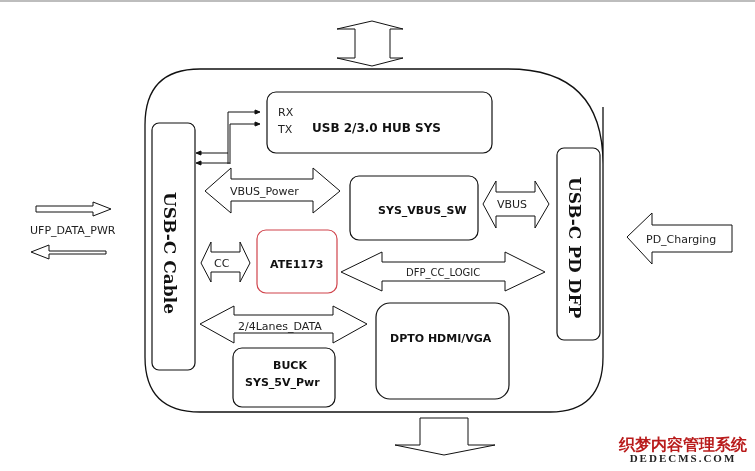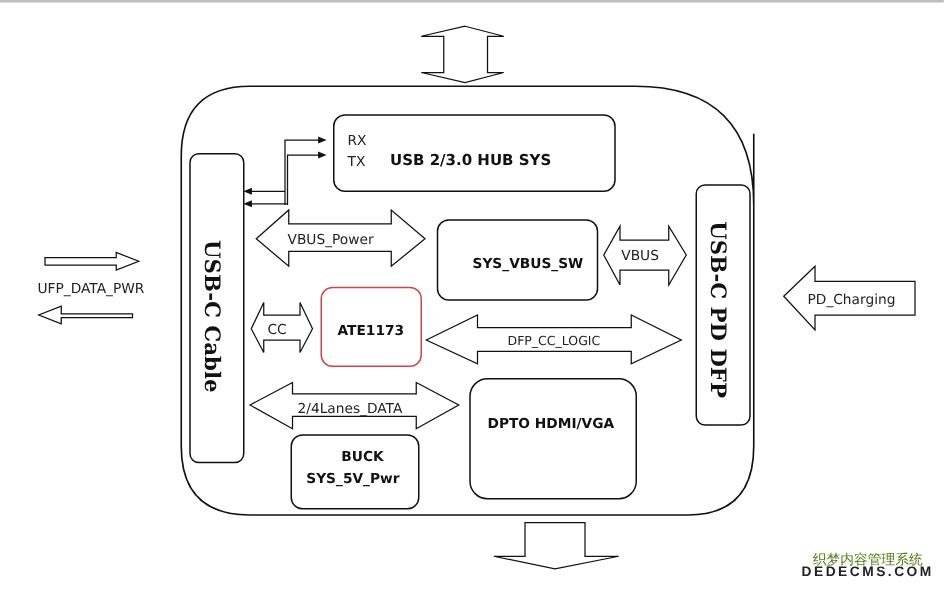--- a/index.html
+++ b/index.html
@@ -3,22 +3,22 @@
 <meta charset="utf-8">
 <style>
   html, body { margin: 0; padding: 0; background: #ffffff; }
   body { width: 755px; height: 471px; position: relative; overflow: hidden; font-family: "Liberation Sans", sans-serif; }
   .topline { position: absolute; left: 0; top: 0; width: 755px; height: 2px; background: #bdbdbd; }
   svg { position: absolute; left: 0; top: 0; }
   .lbl { font-family: "DejaVu Sans", sans-serif; fill: #222; }
   .bold { font-family: "DejaVu Sans", sans-serif; font-weight: bold; fill: #111; }
   .serifb { font-family: "DejaVu Serif", serif; font-weight: bold; fill: #111; }
   .wm { position: absolute; right: 8px; bottom: 6px; text-align: center; line-height: 1.05; }
-  .wm .cn { font-family: "DejaVu Sans", sans-serif; font-weight: normal; font-size: 11px; color: #4d7c0f; letter-spacing: 0px; }
-  .wm .en { font-family: Liberation Sans, sans-serif; font-weight: bold; font-size: 11px; color: #222; letter-spacing: 2px; }
+  .wm .cn { font-family: "DejaVu Sans", sans-serif; font-weight: bold; font-size: 16px; color: #b91c1c; letter-spacing: 0px; }
+  .wm .en { font-family: Liberation Serif, serif; font-weight: bold; font-size: 11px; color: #222; letter-spacing: 2px; }
 </style>
 </head>
 <body>
 
 <div class="topline"></div>
 
 <svg width="755" height="471" viewBox="0 0 755 471">
 
   <path d="M200,69 L508,69 Q603,69 603,164 L603,107 L603,357 Q603,412 550,412 L200,412 Q145,412 145,357 L145,125 Q145,69 200,69 Z" fill="none" stroke="#111" stroke-width="1.3"></path>
 

